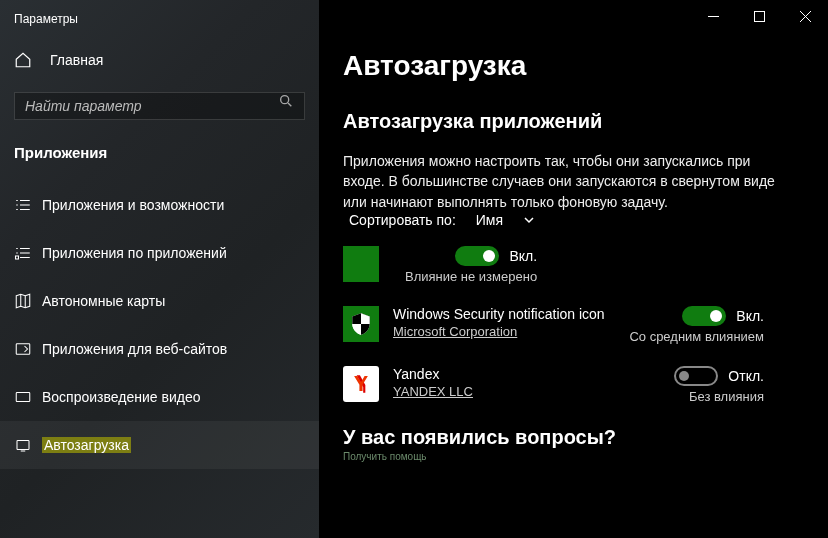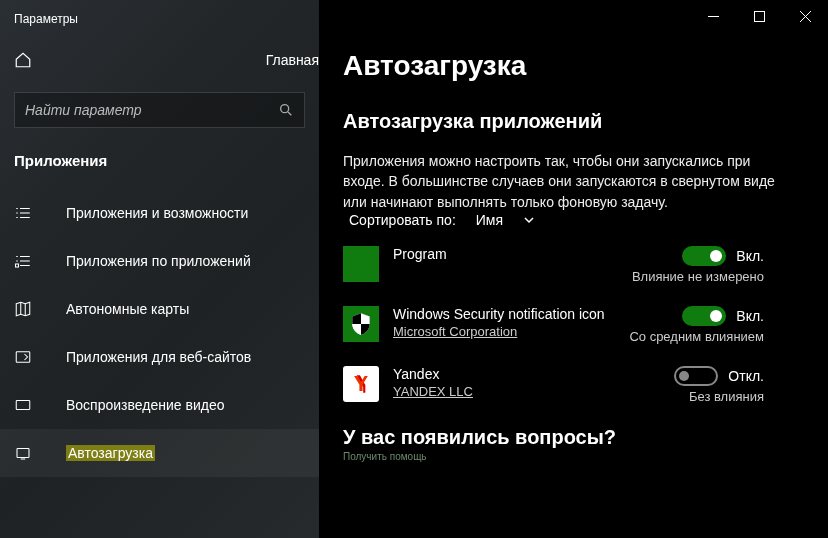--- a/index.html
+++ b/index.html
@@ -26,33 +26,31 @@
   align-items: center;
   padding-left: 14px;
   font-size: 12px;
   font-weight: 400;
 }
 .home-row {
   display: flex;
   align-items: center;
   height: 44px;
   padding-left: 14px;
-  gap: 32px;
-  cursor: pointer;
-  justify-content: space-between;
+  gap: 18px;
+  cursor: pointer;
 }
 .home-row .icon { width: 18px; height: 18px; }
 .home-row .label { font-size: 14px; }
 .search-box {
   margin: 10px 14px 0 14px;
-  height: 36px;
+  height: 28px;
   background: rgba(0,0,0,0.28);
   border: 1px solid rgba(255,255,255,0.15);
   display: flex;
-  align-items: center;
   padding: 0 10px;
   justify-content: space-between;
 }
 .search-box input {
   background: transparent;
   border: none;
   color: #ccc;
   font-size: 14px;
   outline: none;
   width: 240px;
@@ -62,21 +60,21 @@
 .section-header {
   padding: 24px 14px 12px 14px;
   font-size: 15px;
   font-weight: 600;
 }
 .nav-item {
   display: flex;
   align-items: center;
   height: 48px;
   padding-left: 14px;
-  gap: 34px;
+  gap: 10px;
   cursor: pointer;
   position: relative;
 }
 .nav-item .nicon { width: 18px; height: 18px; flex-shrink: 0; }
 .nav-item .nlabel { font-size: 14px; }
 .nav-item.active .nlabel {
   background: rgba(180,180,0,0.6);
   padding: 0 2px;
 }
 .nav-item.active {
@@ -302,24 +300,20 @@
     <div class="sort-row">
       <span>Сортировать по:</span>
       <span>Имя</span>
       <svg class="chev" viewBox="0 0 12 12" fill="none" stroke="#fff" stroke-width="1.5">
         <polyline points="2,4 6,8 10,4"></polyline>
       </svg>
     </div>
 
     <div class="app-row">
       <div class="app-icon ic-green"></div>
-      <div class="app-info">
-        <div class="app-name">Program</div>
-        <div class="app-pub"></div>
-      </div>
       <div class="app-ctrl">
         <div class="toggle-row">
           <div class="toggle on">
               <div class="knob"></div>
             </div>
           <span class="toggle-label">Вкл.</span>
         </div>
         <div class="impact">Влияние не измерено</div>
       </div>
     </div>

